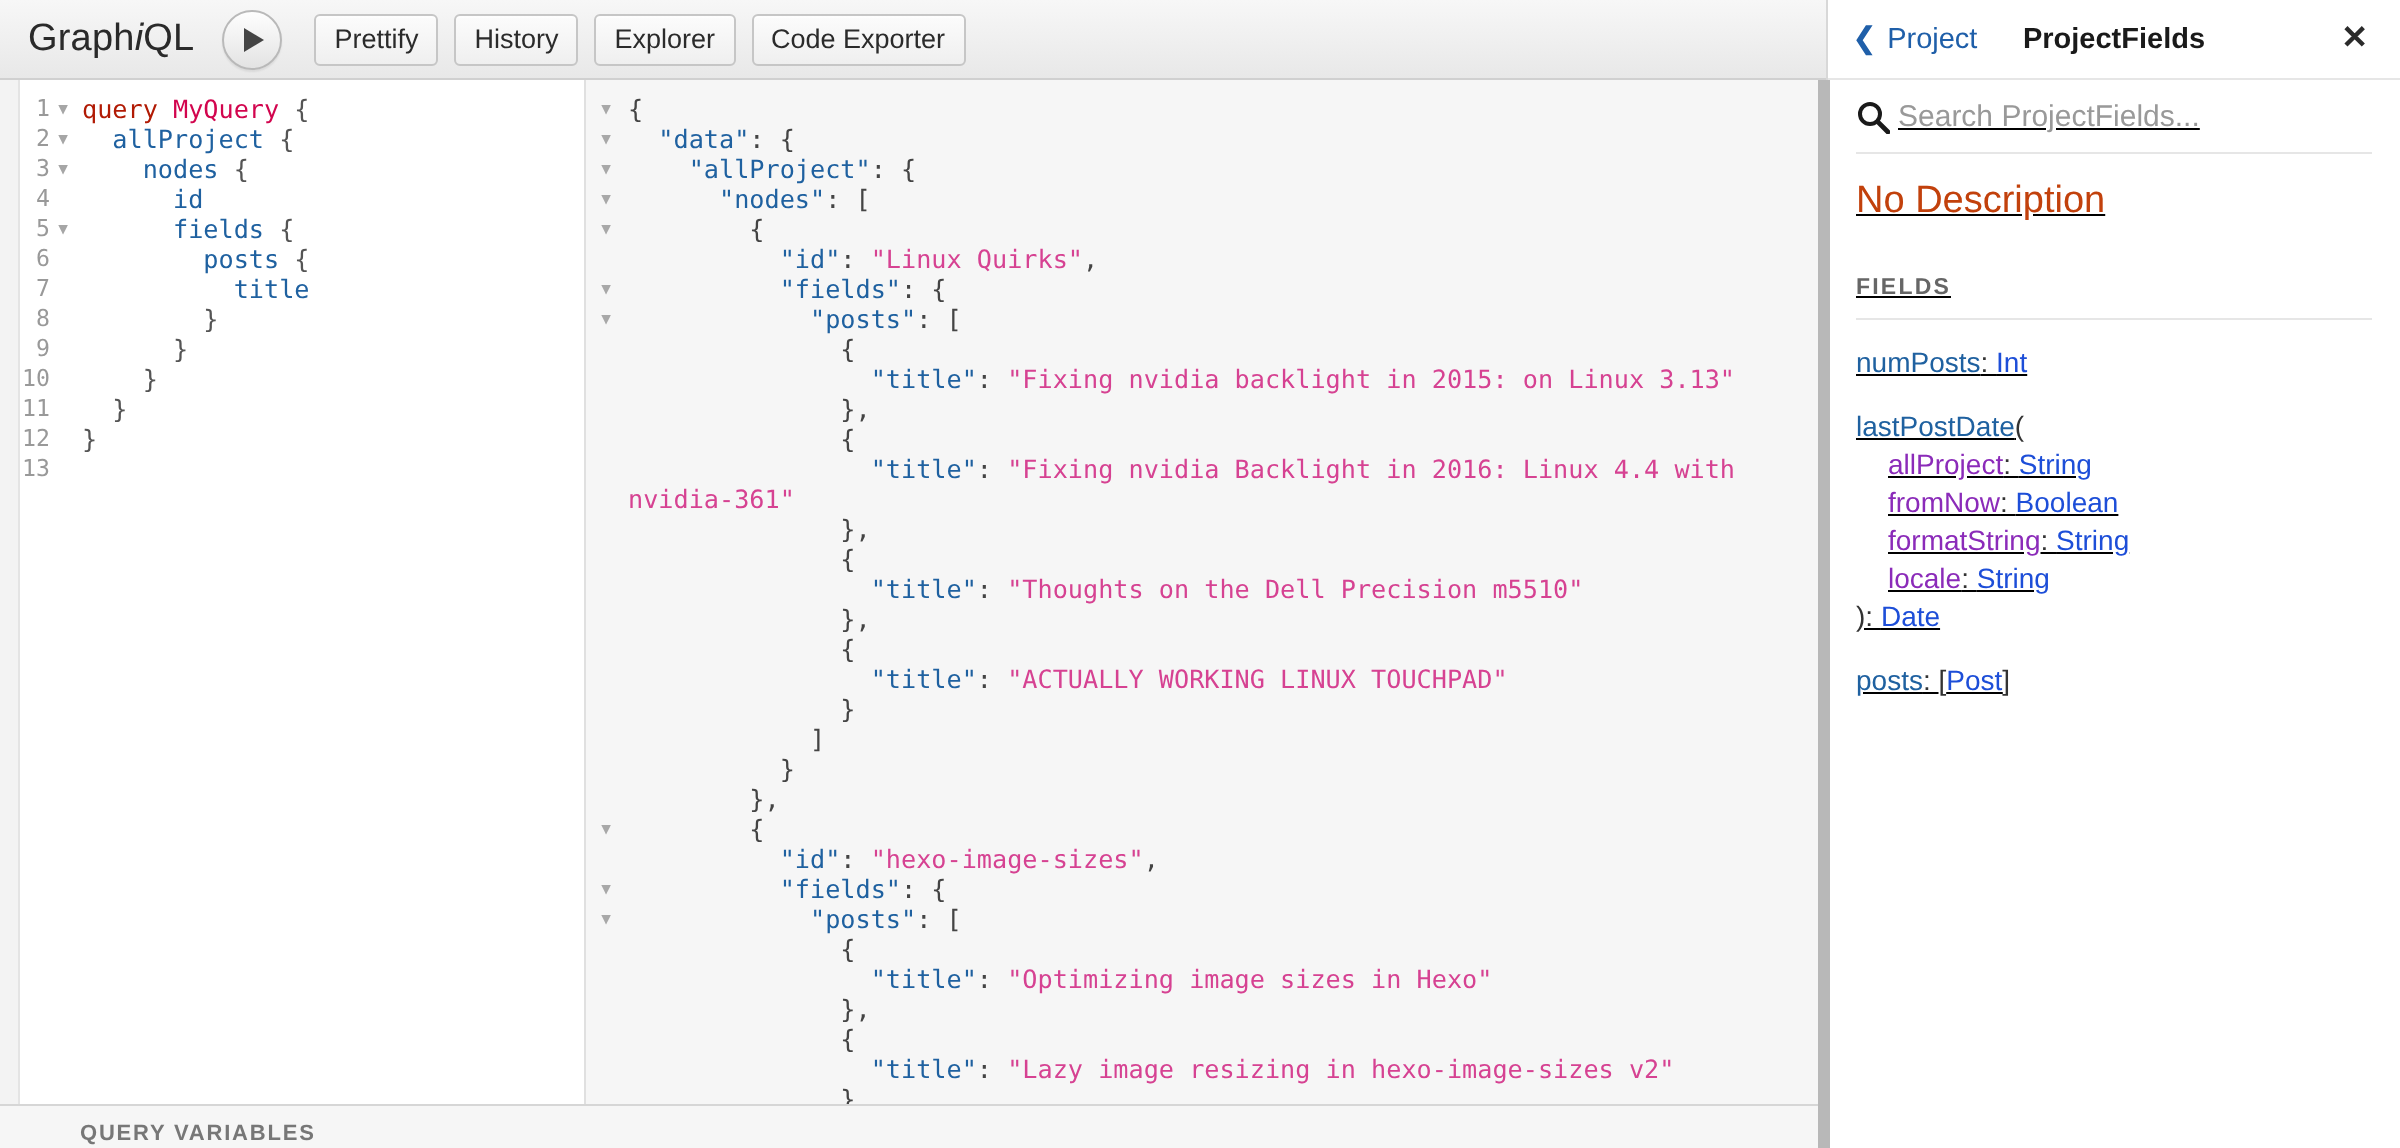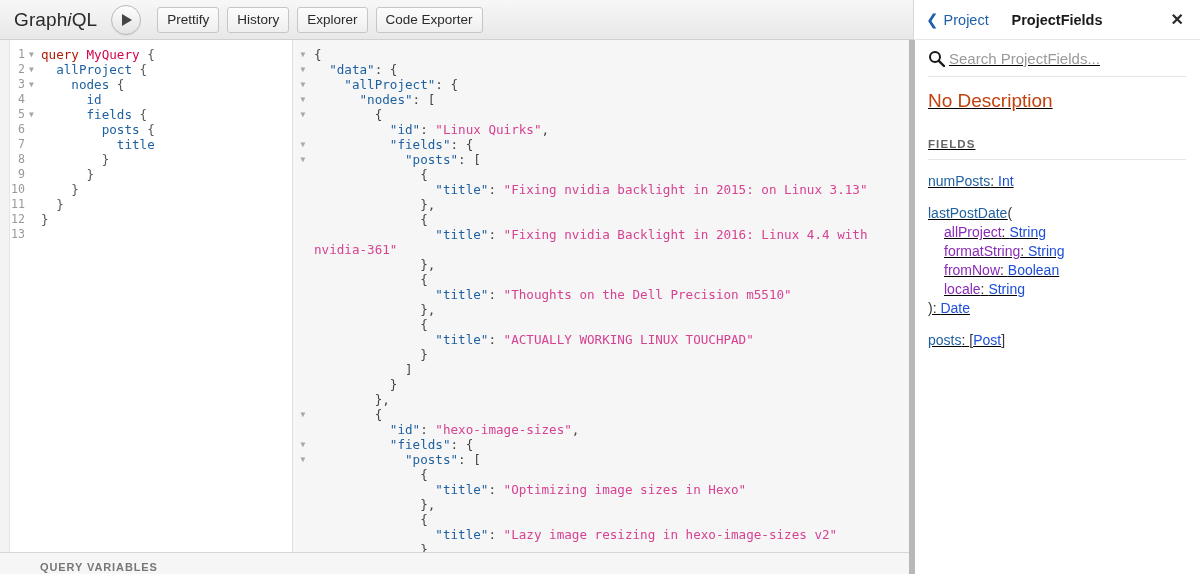--- a/index.html
+++ b/index.html
@@ -266,22 +266,22 @@
       <div class="sec-title">FIELDS</div>
 
       <div class="field-list" id="docs-fields">
           <div class="field-entry">
             <div><span class="f-name">numPosts</span><span class="f-pun">: </span><span class="f-type">Int</span></div>
           </div>
           <div class="field-entry">
             <div><span class="f-name">lastPostDate</span><span class="f-pun">(</span></div>
             <div class="f-args">
               <div><span class="f-arg">allProject</span><span class="f-pun">: </span><span class="f-type">String</span></div>
+              <div><span class="f-arg">fromNow</span><span class="f-pun">: </span><span class="f-type">Boolean</span></div>
               <div><span class="f-arg">formatString</span><span class="f-pun">: </span><span class="f-type">String</span></div>
-              <div><span class="f-arg">fromNow</span><span class="f-pun">: </span><span class="f-type">Boolean</span></div>
               <div><span class="f-arg">locale</span><span class="f-pun">: </span><span class="f-type">String</span></div>
             </div>
             <div><span class="f-pun">): </span><span class="f-type">Date</span></div>
           </div>
           <div class="field-entry">
             <div><span class="f-name">posts</span><span class="f-pun">: </span><span class="f-pun">[</span><span class="f-type">Post</span><span class="f-pun">]</span></div>
           </div>
         </div>
     </div>
   </div>

